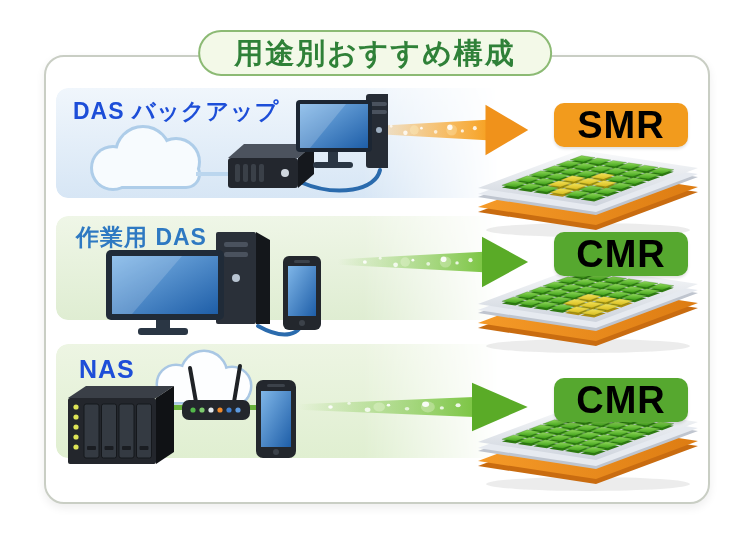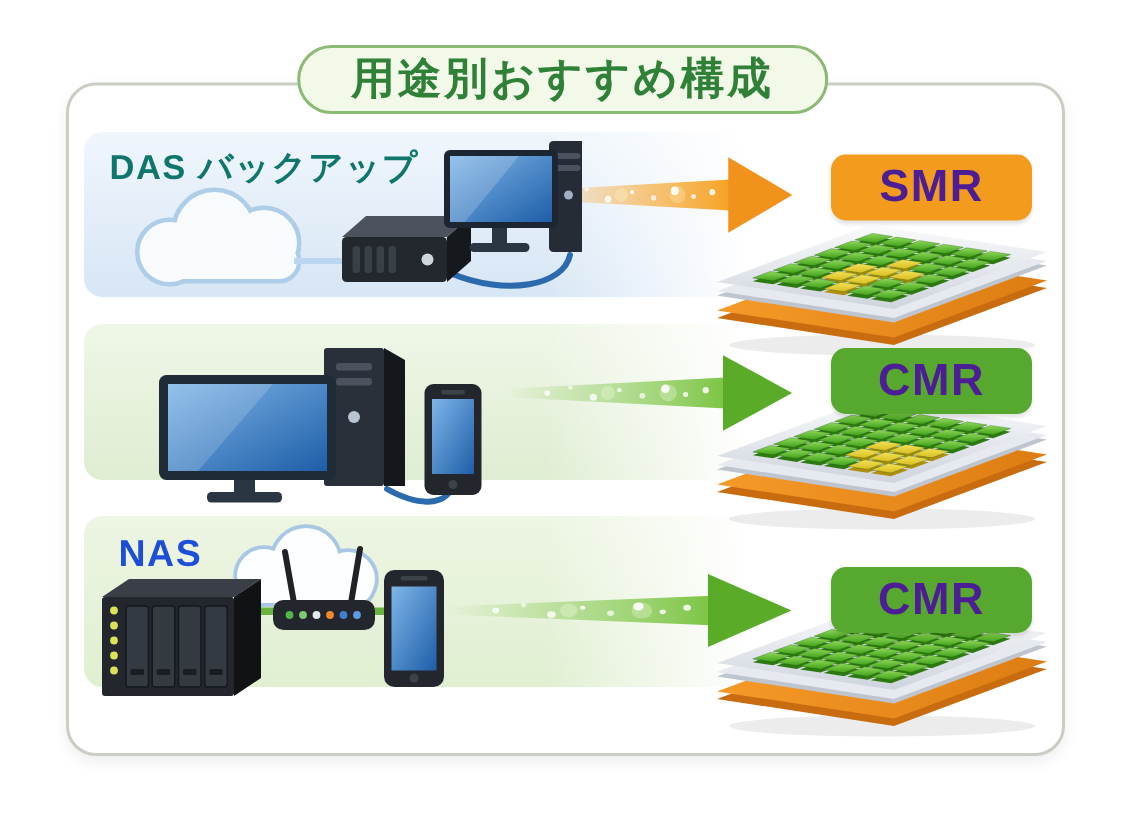--- a/index.html
+++ b/index.html
@@ -23,21 +23,21 @@
   #label-2{left:79px;top:355px;font-size:25px;}
   .devices{position:absolute;z-index:3;}
   #devices-0{left:58px;top:86px;}
   #devices-1{left:98px;top:226px;}
   #devices-2{left:56px;top:346px;}
   .arrow{position:absolute;z-index:2;}
   #arrow-0{left:352px;top:102px;width:178px;height:56px;}
   #arrow-1{left:338px;top:234px;width:192px;height:56px;}
   #arrow-2{left:298px;top:380px;width:232px;height:54px;}
   .result-badge{position:absolute;left:554px;width:134px;height:44px;line-height:44px;z-index:4;
-         border-radius:10px;color:#4c1d95;font-size:30px;font-weight:bold;text-align:center;
+         border-radius:10px;color:#000000;font-size:38px;font-weight:bold;text-align:center;
          letter-spacing:1px;box-shadow:0 2px 3px rgba(0,0,0,.12);}
   #badge-0{top:103px;} #badge-1{top:232px;} #badge-2{top:378px;}
   .hdd{position:absolute;left:470px;z-index:3;}
   #hdd-0{top:142px;} #hdd-1{top:258px;} #hdd-2{top:396px;}
 </style>
 </head>
 <body>
 
 <div class="stage">
 
@@ -66,21 +66,22 @@
     </defs>
   </svg>
 
   <div class="panel"></div>
   <div class="title-badge" style="color: rgb(47, 129, 56);">用途別おすすめ構成</div>
 
   <div class="row-band" id="band-0" style="background: linear-gradient(rgb(240, 246, 252), rgb(215, 230, 245));"></div>
   <div class="row-band" id="band-1" style="background: linear-gradient(rgb(239, 246, 231), rgb(223, 237, 210));"></div>
   <div class="row-band" id="band-2" style="background: linear-gradient(rgb(237, 245, 227), rgb(224, 239, 209));"></div>
 
-  <div class="row-label" id="label-0" style="color: #0f766e;">DAS バックアップ</div>
+  <div class="row-label" id="label-0" style="color: #1d4ed8;">DAS バックアップ</div>
+  <div class="row-label" id="label-1" style="color: rgb(46, 121, 194);">作業用 DAS</div>
   <div class="row-label" id="label-2" style="color: #1d4ed8;">NAS</div>
 
   <svg class="devices" id="devices-0" width="330" height="116" viewBox="0 0 330 116">
     <g>
       <g fill="none" stroke="#AECDE9" stroke-width="6">
         <circle cx="55" cy="82" r="20"></circle>
           <circle cx="85" cy="68" r="26"></circle>
           <circle cx="118" cy="76" r="22"></circle>
         <rect x="38" y="76" width="102" height="24" rx="12"></rect>
       </g>

